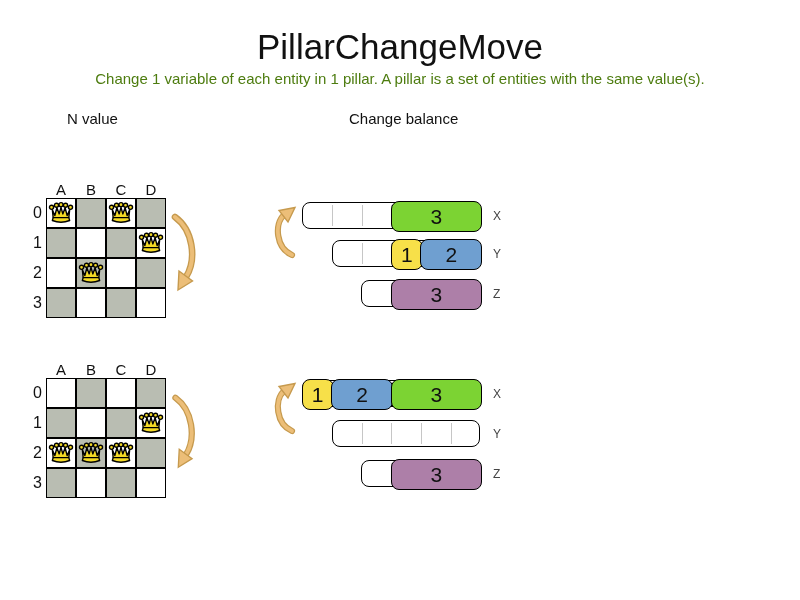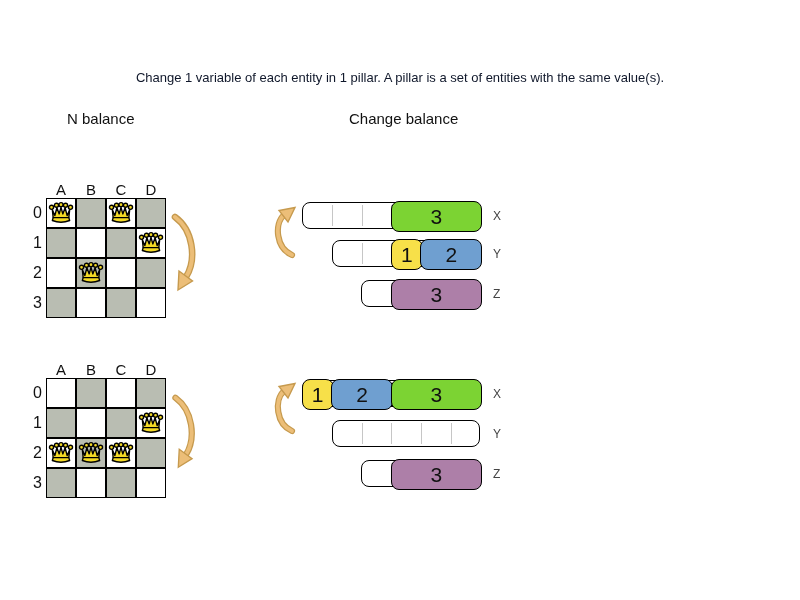--- a/index.html
+++ b/index.html
@@ -1,21 +1,21 @@
 <!DOCTYPE html>
 <html style="--board-dark: #b9bdb2;"><head>
 <meta charset="utf-8">
 <style>
   html,body{margin:0;padding:0;background:#fff;width:800px;height:600px;overflow:hidden;
     font-family:"Liberation Sans", sans-serif;}
   .canvas{position:relative;width:800px;height:600px;background:#fff;}
   .title{position:absolute;top:27px;left:0;right:0;text-align:center;
     font-size:35px;color:#111;letter-spacing:0;}
   .subtitle{position:absolute;top:70px;left:0;right:0;text-align:center;
-    font-size:13px;color:#0f172a;}
+    font-size:15px;color:#4d7c0f;}
   .section-label{position:absolute;font-size:15px;color:#111;}
   #label-nqueens{left:67px;top:110px;}
   #label-cloud{left:349px;top:110px;}
 
   .board{position:absolute;width:120px;height:120px;}
   .cell{position:absolute;width:30px;height:30px;box-sizing:border-box;
     border:1px solid #000;background:#fff;display:flex;align-items:center;justify-content:center;}
   .cell.dark{background:var(--board-dark);}
   .col-header{position:absolute;top:-17px;width:30px;text-align:center;
     font-size:15px;color:#111;}
@@ -32,23 +32,24 @@
   .bar-label{position:absolute;top:50%;transform:translateY(-50%);
     font-size:12px;color:#444;}
 
   .arrow-svg{position:absolute;}
   .arrow-line{fill:none;stroke-linecap:round;}
 </style>
 </head>
 <body>
 
 <div class="canvas">
+  <div class="title">PillarChangeMove</div>
   <div class="subtitle">Change 1 variable of each entity in 1 pillar. A pillar is a set of entities with the same value(s).</div>
 
-  <div class="section-label" id="label-nqueens">N balance</div>
+  <div class="section-label" id="label-nqueens">N value</div>
   <div class="section-label" id="label-cloud">Change balance</div>
 
   <div class="board" style="left:46px;top:198px;">
       <div class="col-header" style="left: 0px;">A</div>
       <div class="col-header" style="left: 30px;">B</div>
       <div class="col-header" style="left: 60px;">C</div>
       <div class="col-header" style="left: 90px;">D</div>
       <div class="row-label" style="top: 0px;">0</div>
       <div class="row-label" style="top: 30px;">1</div>
       <div class="row-label" style="top: 60px;">2</div>

